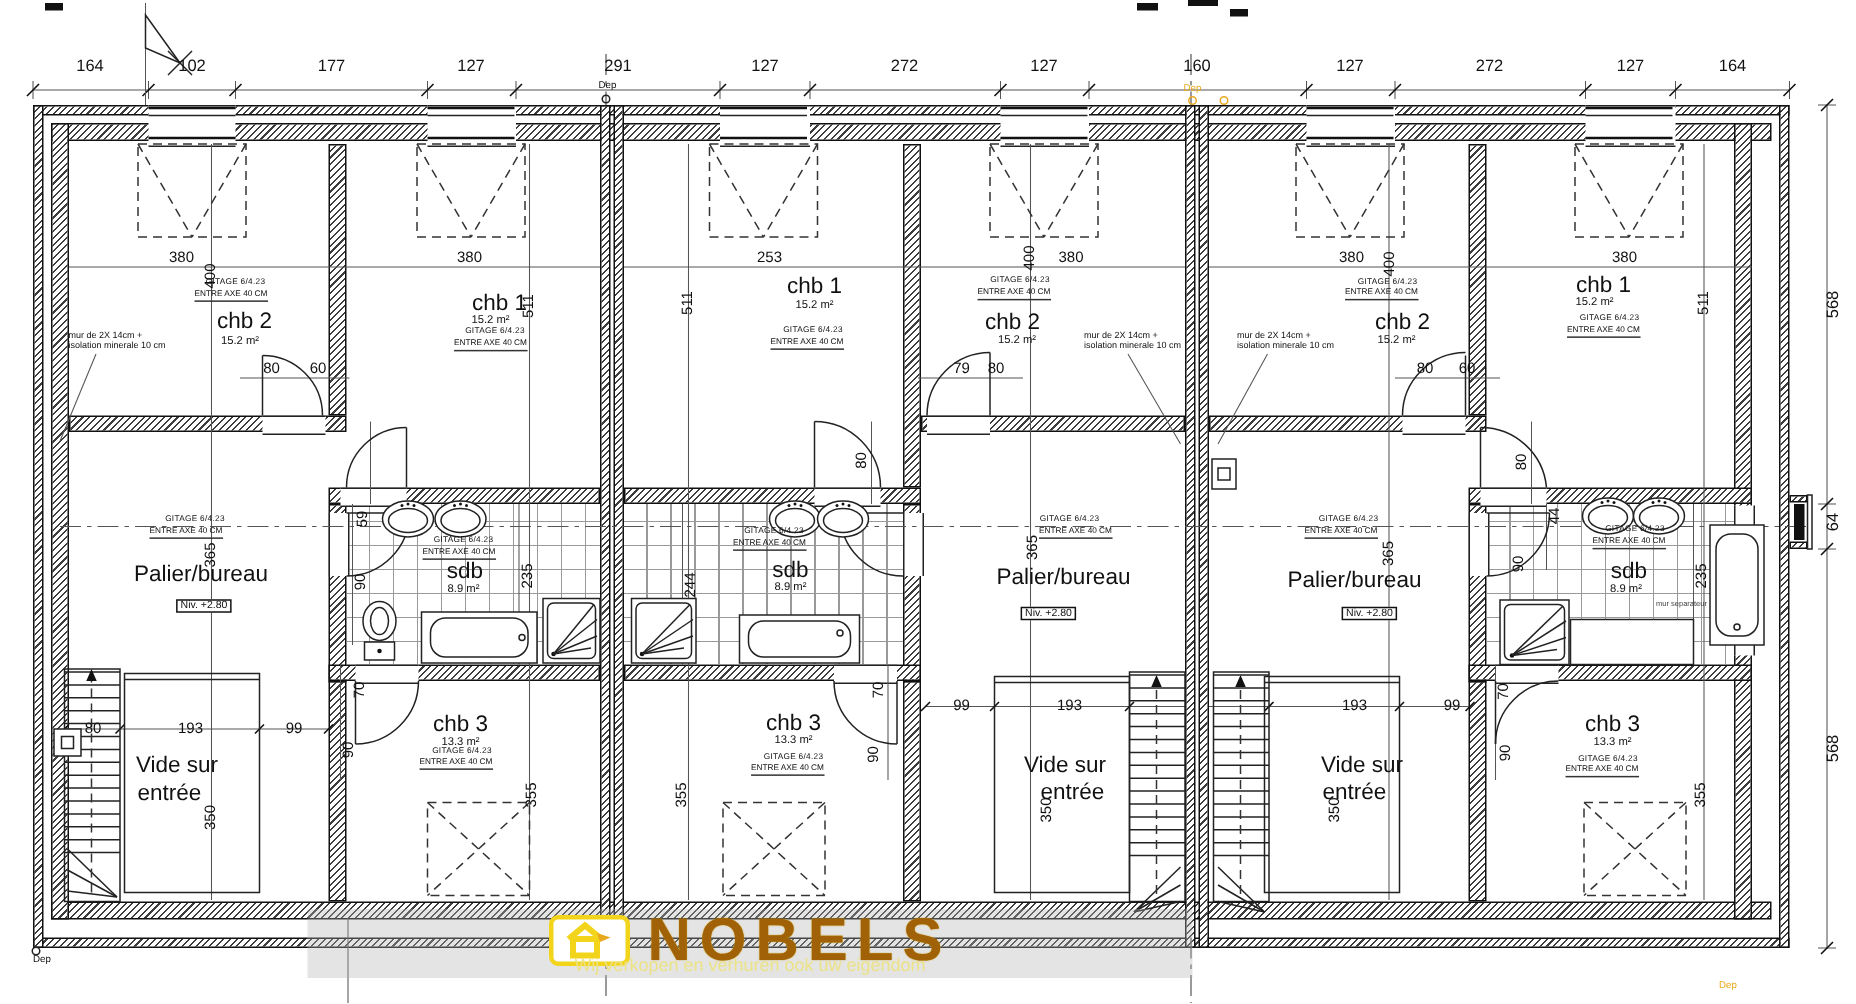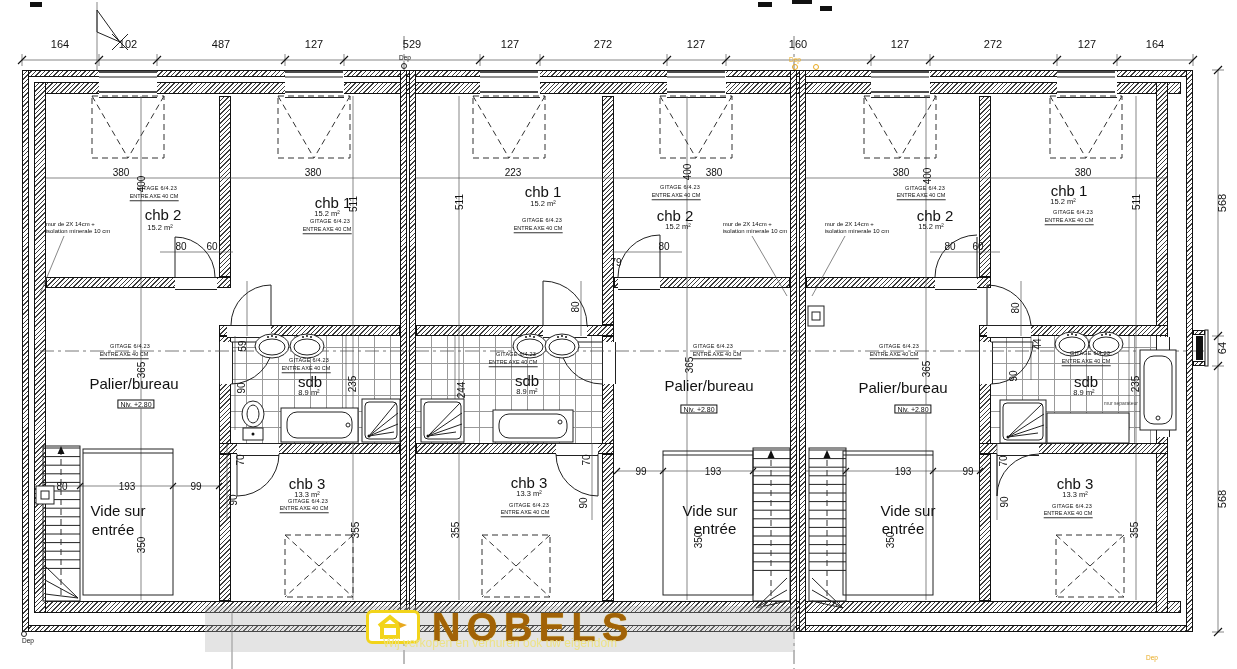--- a/index.html
+++ b/index.html
@@ -422,23 +422,23 @@
     <div class="gv" style="left: 219px; top: 342px; width: 12px; height: 42px; z-index: 10;"></div>
     <div class="gv" style="left: 602px; top: 342px; width: 12px; height: 42px; z-index: 10;"></div>
     <div class="gv" style="left: 979px; top: 342px; width: 12px; height: 42px; z-index: 10;"></div>
     <div class="gv" style="left: 1156px; top: 337px; width: 12px; height: 100px; z-index: 10;"></div>
     <div class="blk" style="left: 30px; top: 2px; width: 12px; height: 5px; z-index: 4;"></div>
     <div class="blk" style="left: 758px; top: 2px; width: 14px; height: 5px; z-index: 4;"></div>
     <div class="blk" style="left: 792px; top: 0px; width: 20px; height: 4px; z-index: 4;"></div>
     <div class="blk" style="left: 820px; top: 6px; width: 12px; height: 5px; z-index: 4;"></div>
     <div class="lb d" style="left: 60px; top: 44px; z-index: 30;">164</div>
     <div class="lb d" style="left: 128px; top: 44px; z-index: 30;">102</div>
-    <div class="lb d" style="left: 221px; top: 44px; z-index: 30;">487</div>
+    <div class="lb d" style="left: 221px; top: 44px; z-index: 30;">177</div>
     <div class="lb d" style="left: 314px; top: 44px; z-index: 30;">127</div>
-    <div class="lb d" style="left: 412px; top: 44px; z-index: 30;">529</div>
+    <div class="lb d" style="left: 412px; top: 44px; z-index: 30;">291</div>
     <div class="lb d" style="left: 510px; top: 44px; z-index: 30;">127</div>
     <div class="lb d" style="left: 603px; top: 44px; z-index: 30;">272</div>
     <div class="lb d" style="left: 696px; top: 44px; z-index: 30;">127</div>
     <div class="lb d" style="left: 798px; top: 44px; z-index: 30;">160</div>
     <div class="lb d" style="left: 900px; top: 44px; z-index: 30;">127</div>
     <div class="lb d" style="left: 993px; top: 44px; z-index: 30;">272</div>
     <div class="lb d" style="left: 1087px; top: 44px; z-index: 30;">127</div>
     <div class="lb d" style="left: 1155px; top: 44px; z-index: 30;">164</div>
     <div class="lb d rot" style="left: 1222px; top: 203px; z-index: 30;">568</div>
     <div class="lb d rot" style="left: 1222px; top: 348px; z-index: 30;">64</div>
@@ -477,35 +477,35 @@
     <div class="lb d2" style="left: 127px; top: 486px; z-index: 30;">193</div>
     <div class="lb d2" style="left: 196px; top: 486px; z-index: 30;">99</div>
     <div class="lb r" style="left: 118px; top: 510px; z-index: 30;">Vide sur</div>
     <div class="lb r" style="left: 113px; top: 529px; z-index: 30;">entrée</div>
     <div class="lb d2 rot" style="left: 141px; top: 545px; z-index: 30;">350</div>
     <div class="lb r" style="left: 307px; top: 483px; z-index: 30;">chb 3</div>
     <div class="lb a" style="left: 307px; top: 494px; z-index: 30;">13.3 m²</div>
     <div class="lb t" style="left: 308px; top: 501px; z-index: 30;">GITAGE 6/4.23</div>
     <div class="lb tu" style="left: 304px; top: 509px; z-index: 30;">ENTRE AXE 40 CM</div>
     <div class="lb d2 rot" style="left: 355px; top: 530px; z-index: 30;">355</div>
-    <div class="lb d2" style="left: 513px; top: 172px; z-index: 30;">223</div>
+    <div class="lb d2" style="left: 513px; top: 172px; z-index: 30;">253</div>
     <div class="lb d2 rot" style="left: 459px; top: 202px; z-index: 30;">511</div>
     <div class="lb d2 rot" style="left: 687px; top: 172px; z-index: 30;">400</div>
     <div class="lb d2" style="left: 714px; top: 172px; z-index: 30;">380</div>
     <div class="lb r" style="left: 543px; top: 191px; z-index: 30;">chb 1</div>
     <div class="lb a" style="left: 543px; top: 203px; z-index: 30;">15.2 m²</div>
     <div class="lb t" style="left: 542px; top: 220px; z-index: 30;">GITAGE 6/4.23</div>
     <div class="lb tu" style="left: 538px; top: 229px; z-index: 30;">ENTRE AXE 40 CM</div>
     <div class="lb r" style="left: 675px; top: 215px; z-index: 30;">chb 2</div>
     <div class="lb a" style="left: 678px; top: 226px; z-index: 30;">15.2 m²</div>
     <div class="lb t" style="left: 680px; top: 187px; z-index: 30;">GITAGE 6/4.23</div>
     <div class="lb tu" style="left: 676px; top: 196px; z-index: 30;">ENTRE AXE 40 CM</div>
     <div class="lb m" style="left: 755px; top: 228px; z-index: 30;">mur de 2X 14cm +
 isolation minerale 10 cm</div>
-    <div class="lb d2" style="left: 616px; top: 246px; z-index: 30; margin-top: 16px;">79</div>
+    <div class="lb d2" style="left: 641px; top: 246px; z-index: 30;">79</div>
     <div class="lb d2" style="left: 664px; top: 246px; z-index: 30;">80</div>
     <div class="lb d2 rot" style="left: 575px; top: 307px; z-index: 30;">80</div>
     <div class="lb r" style="left: 527px; top: 380px; z-index: 30;">sdb</div>
     <div class="lb a" style="left: 527px; top: 391px; z-index: 30;">8.9 m²</div>
     <div class="lb t" style="left: 516px; top: 354px; z-index: 30;">GITAGE 6/4.23</div>
     <div class="lb tu" style="left: 513px; top: 363px; z-index: 30;">ENTRE AXE 40 CM</div>
     <div class="lb d2 rot" style="left: 461px; top: 390px; z-index: 30;">244</div>
     <div class="lb r" style="left: 709px; top: 385px; z-index: 30;">Palier/bureau</div>
     <div class="lb n" style="left: 699px; top: 409px; z-index: 30;">Niv. +2.80</div>
     <div class="lb t" style="left: 713px; top: 346px; z-index: 30;">GITAGE 6/4.23</div>

